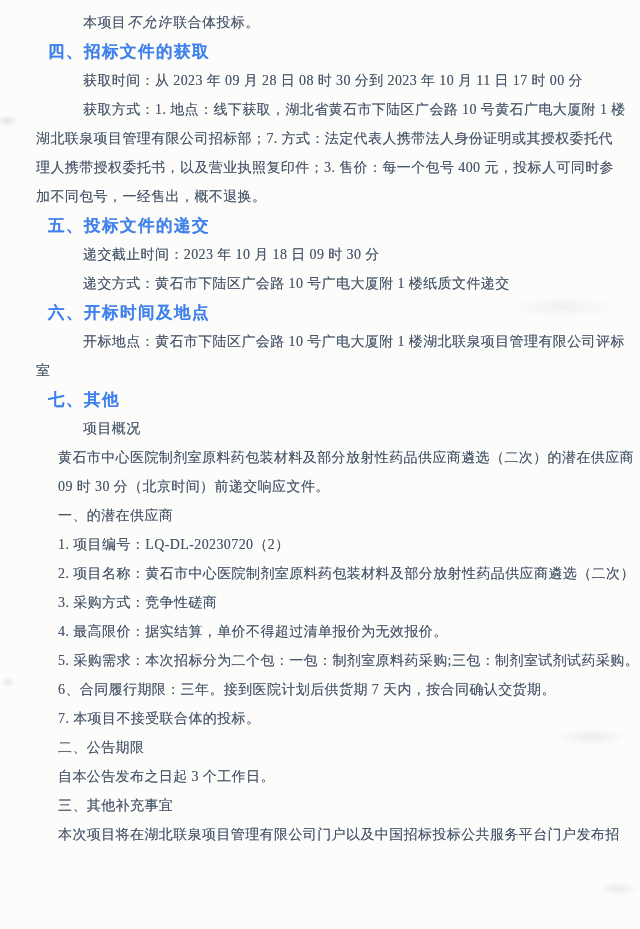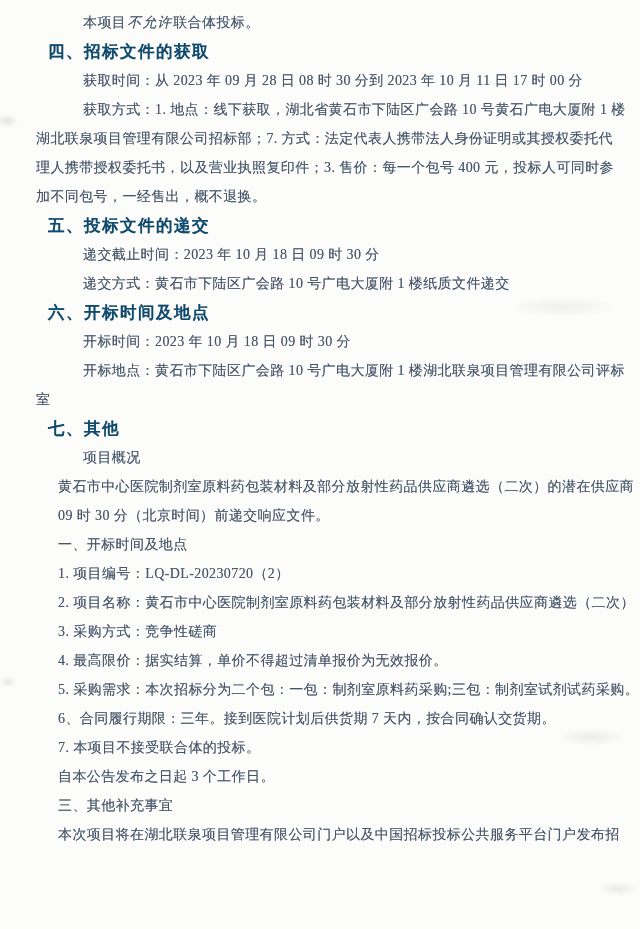--- a/index.html
+++ b/index.html
@@ -29,21 +29,21 @@
     font-weight: 400;
   }
   .indent-lg { padding-left: 47px; }
   .indent-md { padding-left: 22px; }
   .heading {
     padding-left: 12px;
     font-family: "Liberation Sans", "DejaVu Sans", sans-serif;
     font-weight: 700;
     font-size: 16.5px;
     letter-spacing: 1.5px;
-    color: #0c4a6e;
+    color: #3b82f6;
   }
   .em {
     font-style: italic;
     letter-spacing: 1px;
     padding: 0 1px;
   }
   .scan-soft { text-shadow: 0 0 0.5px rgba(71,85,105,0.55); }
   .smudge {
     position: absolute;
     pointer-events: none;
@@ -73,38 +73,38 @@
     <p class="line indent-lg">获取方式：1. 地点：线下获取，湖北省黄石市下陆区广会路 10 号黄石广电大厦附 1 楼</p>
     <p class="line">湖北联泉项目管理有限公司招标部；7. 方式：法定代表人携带法人身份证明或其授权委托代</p>
     <p class="line">理人携带授权委托书，以及营业执照复印件；3. 售价：每一个包号 400 元，投标人可同时参</p>
     <p class="line">加不同包号，一经售出，概不退换。</p>
 
     <h2 class="line heading">五、投标文件的递交</h2>
     <p class="line indent-lg">递交截止时间：2023 年 10 月 18 日  09 时 30 分</p>
     <p class="line indent-lg">递交方式：黄石市下陆区广会路 10 号广电大厦附 1 楼纸质文件递交</p>
 
     <h2 class="line heading">六、开标时间及地点</h2>
-    <p class="line indent-lg">开标时间：2023 年 10 月 18 日  09 时 30 分</p>
     <p class="line indent-lg">开标地点：黄石市下陆区广会路 10 号广电大厦附 1 楼湖北联泉项目管理有限公司评标</p>
     <p class="line">室</p>
 
     <h2 class="line heading">七、其他</h2>
     <p class="line indent-lg">项目概况</p>
     <p class="line indent-md">黄石市中心医院制剂室原料药包装材料及部分放射性药品供应商遴选（二次）的潜在供应商</p>
     <p class="line indent-md">09 时 30 分（北京时间）前递交响应文件。</p>
 
-    <p class="line indent-md">一、开标时间及地点</p>
+    <p class="line indent-md">一、的潜在供应商</p>
     <p class="line indent-md">1. 项目编号：LQ-DL-20230720（2）</p>
     <p class="line indent-md">2. 项目名称：黄石市中心医院制剂室原料药包装材料及部分放射性药品供应商遴选（二次）</p>
     <p class="line indent-md">3. 采购方式：竞争性磋商</p>
     <p class="line indent-md">4. 最高限价：据实结算，单价不得超过清单报价为无效报价。</p>
     <p class="line indent-md">5. 采购需求：本次招标分为二个包：一包：制剂室原料药采购;三包：制剂室试剂试药采购。</p>
     <p class="line indent-md">6、合同履行期限：三年。接到医院计划后供货期 7 天内，按合同确认交货期。</p>
     <p class="line indent-md">7. 本项目不接受联合体的投标。</p>
 
+    <p class="line indent-md">二、公告期限</p>
     <p class="line indent-md">自本公告发布之日起 3 个工作日。</p>
 
     <p class="line indent-md">三、其他补充事宜</p>
     <p class="line indent-md">本次项目将在湖北联泉项目管理有限公司门户以及中国招标投标公共服务平台门户发布招</p>
 
   </div>
 
   <div class="smudge s1"></div>
   <div class="smudge s2"></div>
   <div class="smudge s3"></div>

